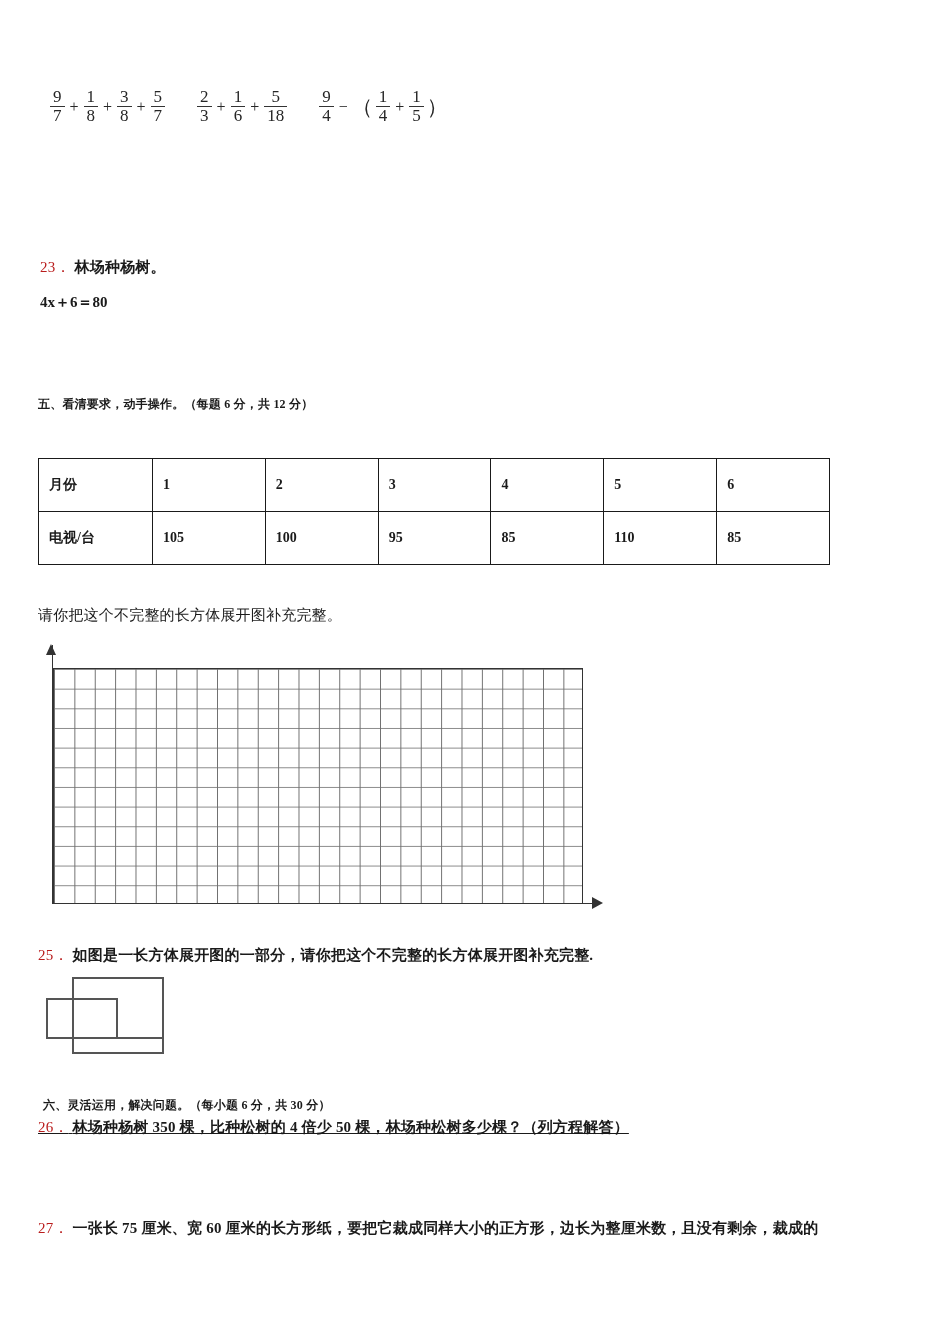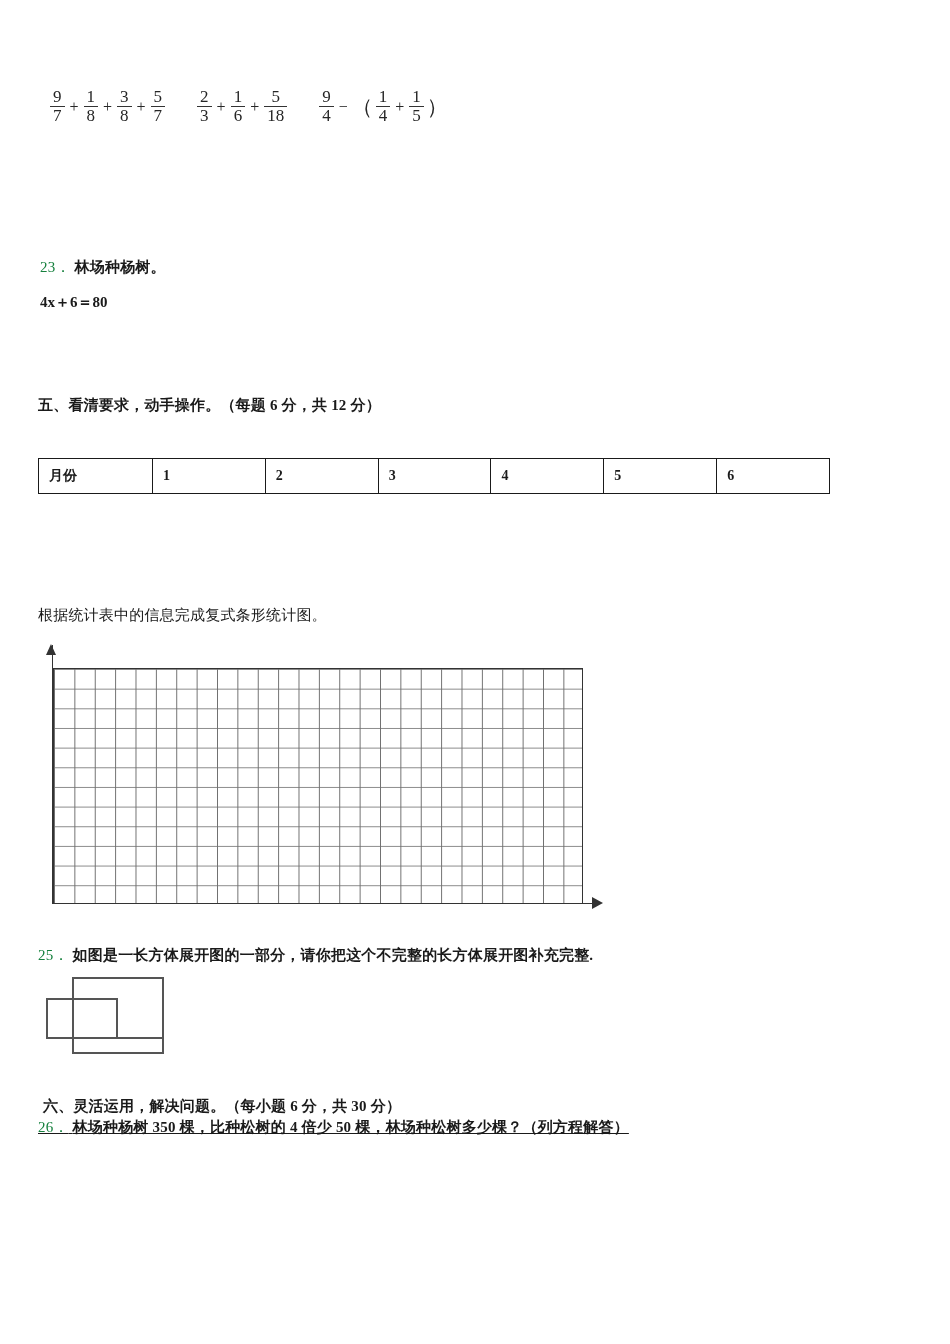--- a/index.html
+++ b/index.html
@@ -47,23 +47,23 @@
   .paren { font-size: 21px; margin: 0 1px; }
 
   
   .qtext {
     position: absolute;
     font-size: 15px;
     letter-spacing: 0.2px;
     white-space: nowrap;
     font-family: "Liberation Serif", "DejaVu Serif", serif;
   }
-  .qnum { color: #15803d; font-family: "Liberation Serif", serif; }
+  .qnum { color: #b91c1c; font-family: "Liberation Serif", serif; }
   .bold { font-weight: bold; }
-  .section-head { font-weight: bold; font-size: 15px; }
+  .section-head { font-weight: bold; font-size: 12px; }
 
   
   .equation {
     position: absolute;
     left: 40px;
     top: 293px;
     font-weight: bold;
     font-size: 15px;
     font-family: "Liberation Serif", "DejaVu Serif", serif;
   }
@@ -72,21 +72,21 @@
   .stat-table {
     position: absolute;
     left: 38px;
     top: 458px;
     width: 792px;
     border-collapse: collapse;
     table-layout: fixed;
   }
   .stat-table td {
     border: 1px solid #1a1a1a;
-    height: 35px;
+    height: 53px;
     padding: 0 0 0 10px;
     font-size: 14px;
     font-weight: bold;
     vertical-align: middle;
     font-family: "Liberation Serif", "DejaVu Serif", serif;
   }
   .stat-table td.label { width: 114px; }
 
   
   .chart-area { position: absolute; left: 40px; top: 645px; width: 570px; height: 275px; }
@@ -229,24 +229,33 @@
     <tbody>
       <tr>
         <td class="label">月份</td>
         <td>1</td>
         <td>2</td>
         <td>3</td>
         <td>4</td>
         <td>5</td>
         <td>6</td>
       </tr>
+      <tr>
+        <td class="label">电视/台</td>
+        <td>105</td>
+        <td>100</td>
+        <td>95</td>
+        <td>85</td>
+        <td>110</td>
+        <td>85</td>
+      </tr>
     </tbody>
   </table>
 
-  <div class="qtext" style="left:38px; top:606px;">根据统计表中的信息完成复式条形统计图。</div>
+  <div class="qtext" style="left:38px; top:606px;">请你把这个不完整的长方体展开图补充完整。</div>
 
   <div class="chart-area">
     <div class="y-axis"></div>
     <div class="y-arrow"></div>
     <div class="grid-box"></div>
     <div class="x-axis"></div>
     <div class="x-arrow"></div>
   </div>
 
   <div class="qtext" style="left:38px; top:946px;">
@@ -260,16 +269,20 @@
     <div class="net-midline"></div>
   </div>
 
   <div class="qtext section-head" style="left:43px; top:1089px;margin-top:8px;">六、灵活运用，解决问题。（每小题 6 分，共 30 分）</div>
 
   <div class="qtext" style="left:38px; top:1118px;text-decoration:underline;">
     <span class="qnum">26．</span>
     <span class="bold">林场种杨树 350 棵，比种松树的 4 倍少 50 棵，林场种松树多少棵？（列方程解答）</span>
   </div>
 
+  <div class="qtext" style="left:38px; top:1219px;">
+    <span class="qnum">27．</span>
+    <span class="bold">一张长 75 厘米、宽 60 厘米的长方形纸，要把它裁成同样大小的正方形，边长为整厘米数，且没有剩余，裁成的</span>
+  </div>
 
   <div class="footer-spacer"></div>
 
 </div>
 
 </body></html>

